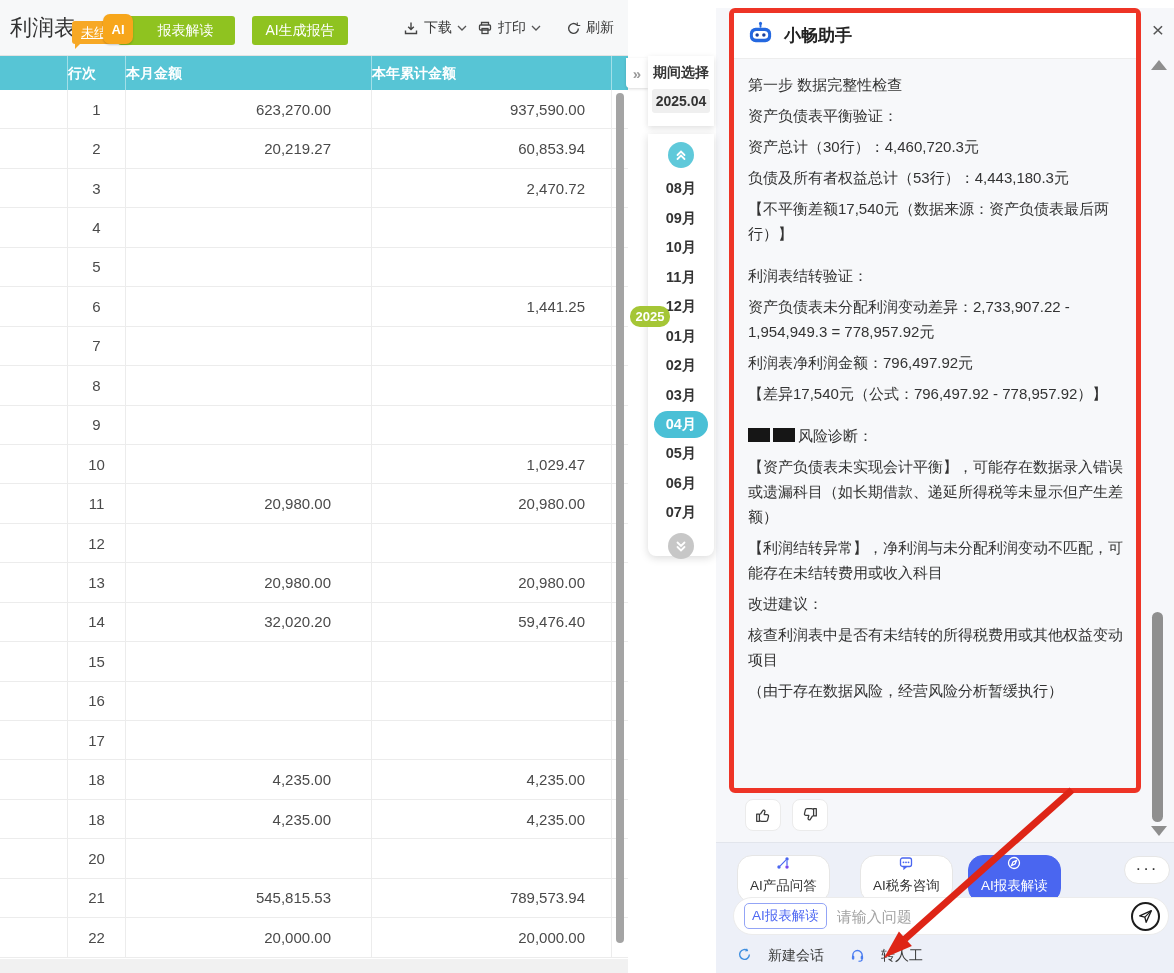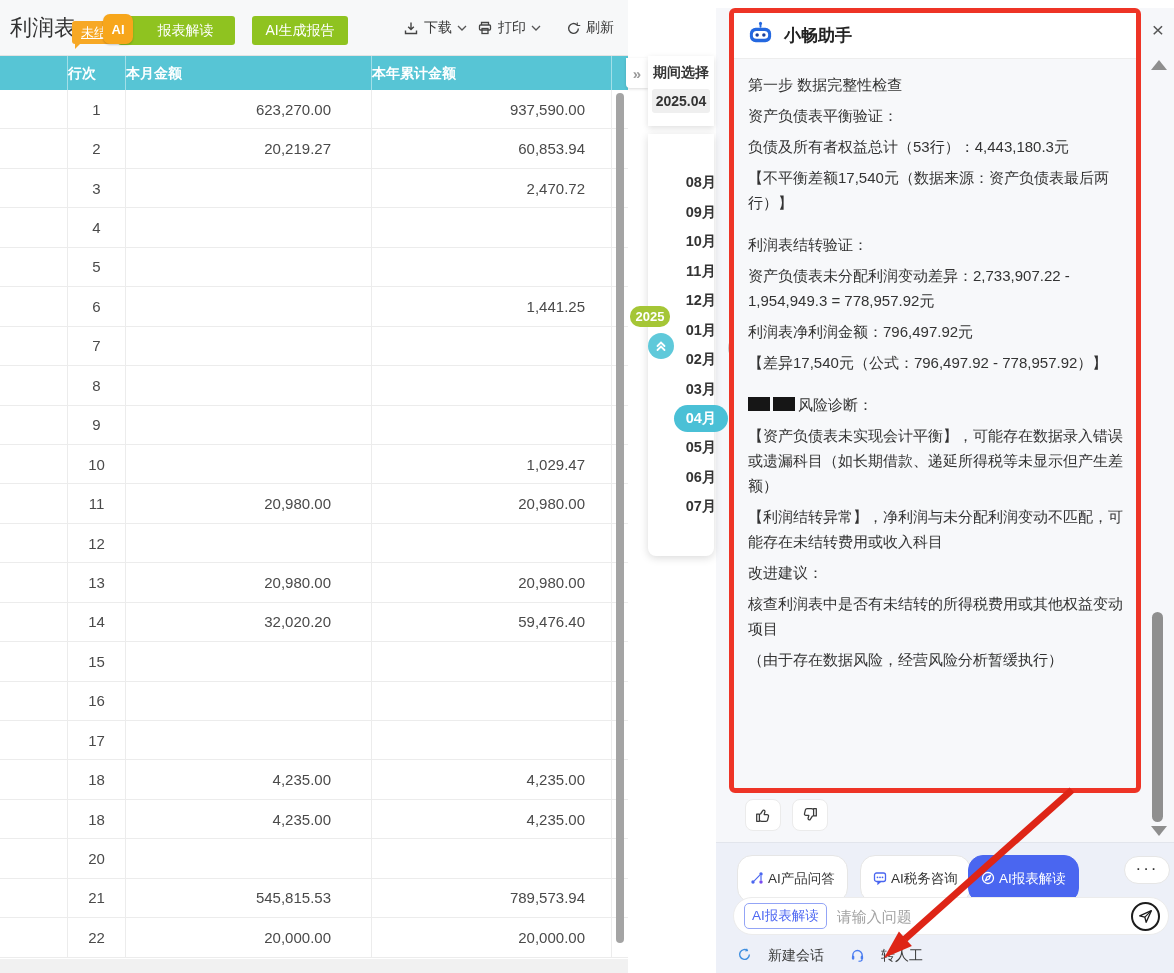--- a/index.html
+++ b/index.html
@@ -49,21 +49,21 @@
   .ptab { position:absolute; left:626px; top:58px; width:22px; height:30px; background:#fff;
     border-radius:0 0 0 4px; box-shadow:0 1px 3px rgba(0,0,0,.15); color:#9a9a9a;
     font-size:15px; font-weight:bold; display:flex; align-items:center; justify-content:center; cursor:pointer; z-index:5;}
   .pcard { position:absolute; left:648px; top:56px; width:66px; height:70px; background:#fff;
     box-shadow:0 2px 6px rgba(0,0,0,.13); z-index:5; text-align:center; }
   .pcard .ptitle { margin-top:8px; font-size:14px; font-weight:bold; color:#333; }
   .pcard .pcur { margin:7px auto 0; width:58px; height:24px; line-height:24px;
     background:#efefef; border-radius:3px; font-size:14px; font-weight:bold; color:#333; cursor:pointer; }
   .mcard { position:absolute; left:648px; top:134px; width:66px; height:422px; background:#fff;
     border-radius:0 0 8px 8px; box-shadow:0 2px 8px rgba(0,0,0,.15); z-index:5;
-    display:flex; flex-direction:row; align-items:center;justify-content:space-between; }
+    display:flex; flex-direction:column; align-items:center;justify-content:space-between; }
   .chev-circle { width:26px; height:26px; border-radius:50%; display:flex; align-items:center;
     justify-content:center; cursor:pointer; flex:0 0 auto; }
   .chev-up { background:#5fc9da; margin-top:8px; margin-bottom:6px; }
   .chev-down { background:#c7c7c7; margin-top:5px; }
   .month { width:54px; height:29.5px; line-height:29.5px; text-align:center; font-size:14.5px;
     font-weight:bold; color:#333; cursor:pointer; flex:0 0 auto; }
   .month.sel { background:#4ac0d6; color:#fff; border-radius:14px; height:27px; line-height:27px;
     margin:1px 0; }
   .year-badge { position:absolute; left:630px; top:306px; width:40px; height:21px; line-height:21px;
     background:#a5c636; color:#fff; font-size:13px; font-weight:bold; text-align:center;
@@ -95,21 +95,21 @@
   .rs-thumb { position:absolute; left:1152px; top:612px; width:11px; height:210px;
     background:#8f8f8f; border-radius:6px; cursor:pointer; }
   .rs-down { position:absolute; left:1151px; top:826px; width:0; height:0;
     border:8px solid transparent; border-top:10px solid #8e8e8e; border-bottom:none; cursor:pointer; }
 
   
   .divider { position:absolute; left:716px; top:842px; width:458px; height:1px; background:#e2e5ec; }
   .bottombar { position:absolute; left:716px; top:843px; width:458px; height:130px; background:#edf0f8; }
   .pill { position:absolute; top:855px; height:48px; border-radius:15px; background:#fff;
     border:1px solid #e6e6e6; display:flex; align-items:center; gap:4px; padding:0 12px;
-    font-size:13.5px; color:#333; cursor:pointer; z-index:5; }
+    font-size:13.5px; color:#333; cursor:pointer; z-index:5;flex-direction:column; }
   .pill.active { background:#4a66f0; border-color:#4a66f0; color:#fff; }
   .pill-1{ left:737px; } .pill-2{ left:860px; } .pill-3{ left:968px; }
   .more-btn { position:absolute; left:1124px; top:856px; width:46px; height:28px; border-radius:14px;
     background:#fff; border:1px solid #e6e6e6; text-align:center; line-height:24px; font-size:17px;
     letter-spacing:2px; color:#333; cursor:pointer; z-index:5; }
   .inputbox { position:absolute; left:733px; top:897px; width:436px; height:38px; background:#fff;
     border:1px solid #ececec; border-radius:19px; display:flex; align-items:center;
     padding:0 44px 0 10px; z-index:5; }
   .input-chip { border:1px solid #93a4f6; color:#4f68f2; font-size:13.5px; border-radius:5px;
     padding:3px 7px; white-space:nowrap; background:#fff; cursor:pointer; }
@@ -390,20 +390,21 @@
           <circle cx="17.5" cy="15.5" r="1.8" fill="#173e9c"></circle>
           <rect x="13" y="4" width="2" height="4" rx="1" fill="#2468e0"></rect>
           <circle cx="14" cy="3.5" r="1.6" fill="#2468e0"></circle>
         </svg>
       </span>
       <span class="rb-title">小畅助手</span>
     </div>
     <div class="chat" id="chat-area">
         <p>第一步 数据完整性检查</p>
         <p>资产负债表平衡验证：</p>
+        <p>资产总计（30行）：4,460,720.3元</p>
         <p>负债及所有者权益总计（53行）：4,443,180.3元</p>
         <p>【不平衡差额17,540元（数据来源：资产负债表最后两行）】</p>
         <p class="gap">利润表结转验证：</p>
         <p>资产负债表未分配利润变动差异：2,733,907.22 - 1,954,949.3 = 778,957.92元</p>
         <p>利润表净利润金额：796,497.92元</p>
         <p>【差异17,540元（公式：796,497.92 - 778,957.92）】</p>
         <p class="gap"><span class="redact-block"></span><span class="redact-block"></span>风险诊断：</p>
         <p>【资产负债表未实现会计平衡】，可能存在数据录入错误或遗漏科目（如长期借款、递延所得税等未显示但产生差额）</p>
         <p>【利润结转异常】，净利润与未分配利润变动不匹配，可能存在未结转费用或收入科目</p>
         <p>改进建议：</p>

